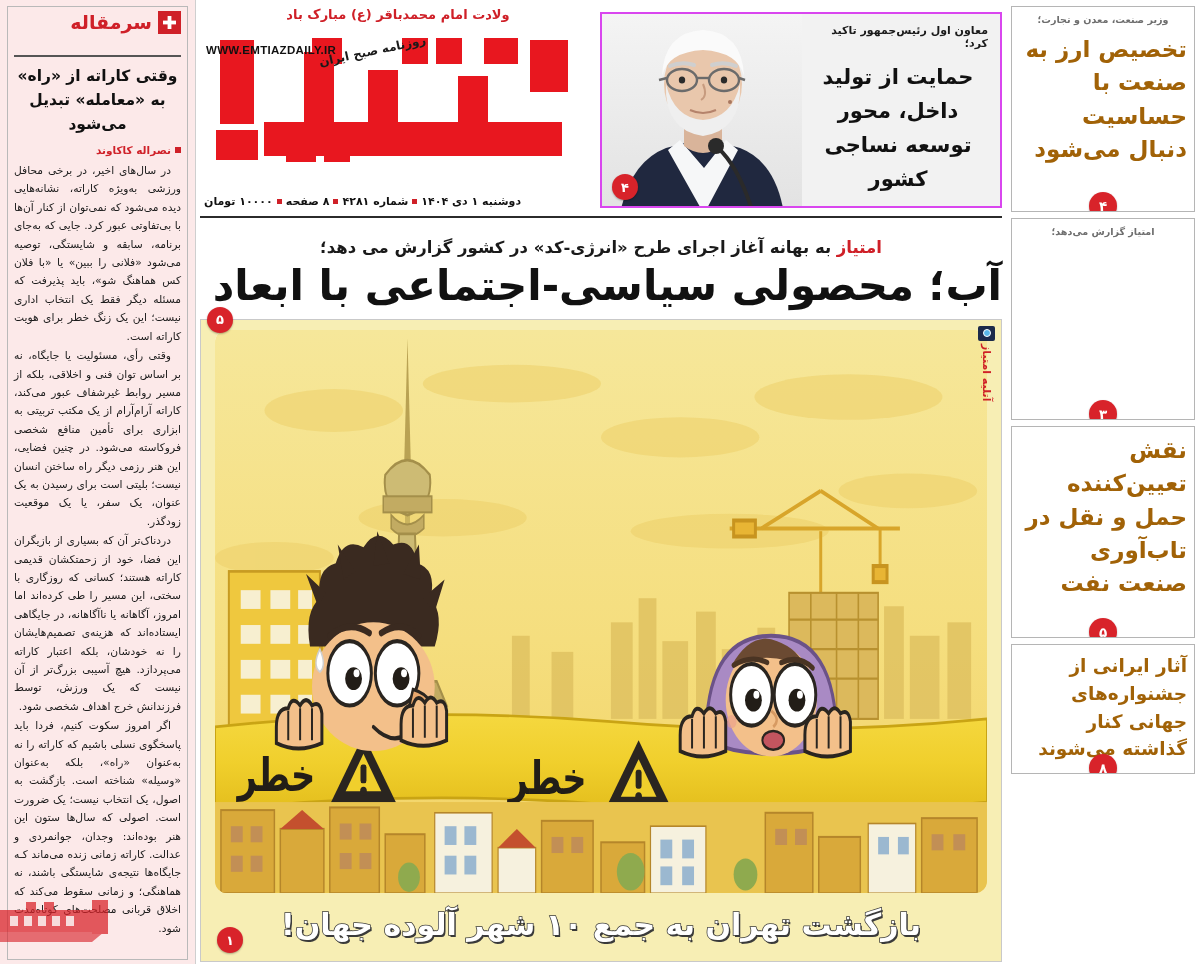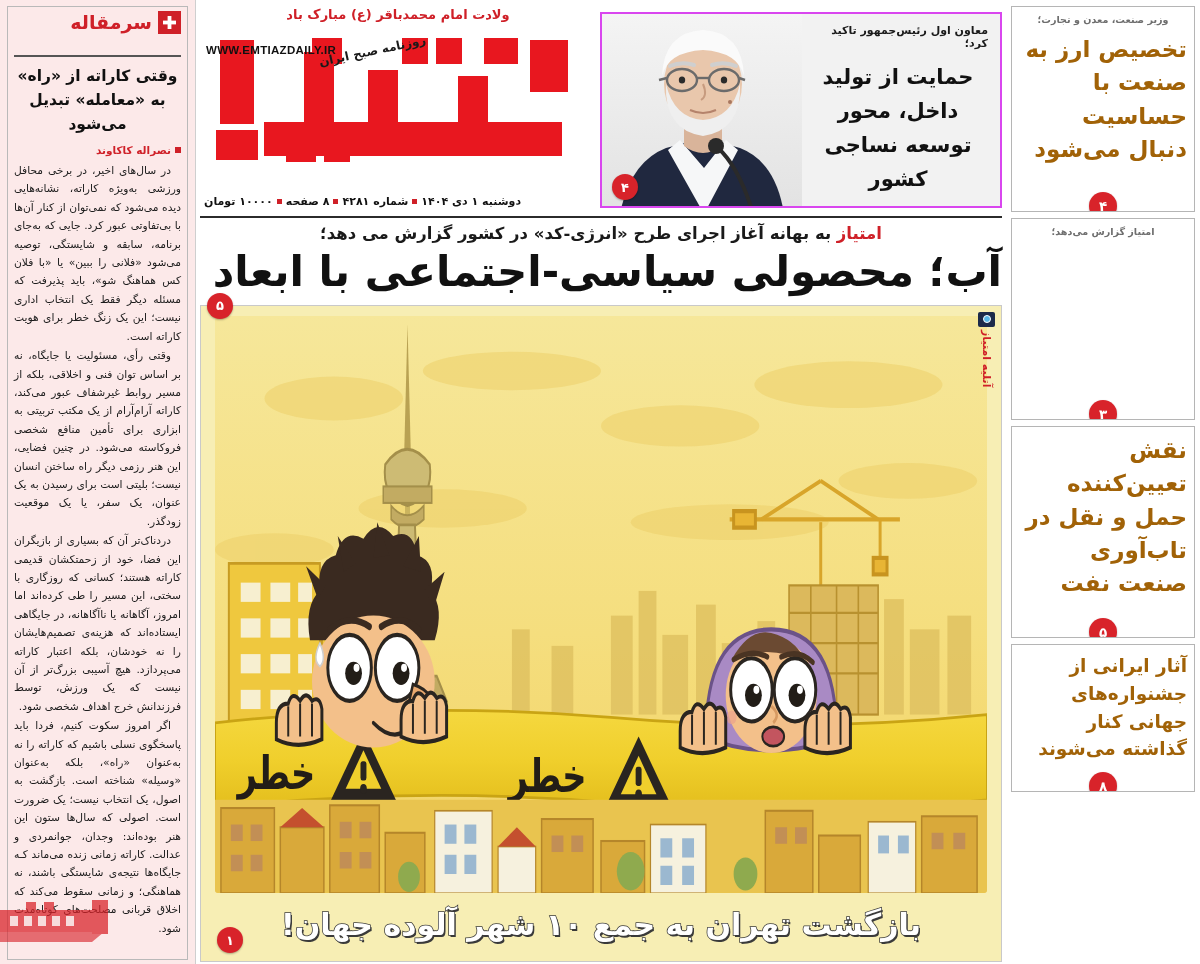--- a/index.html
+++ b/index.html
@@ -168,20 +168,21 @@
   }
   .photo-badge { position: absolute; left: 10px; bottom: 6px; }
 
   .sep-rule { height: 2px; background: #2b2b2b; margin: 2px 0 6px 0; }
 
   .lead-kicker {
     text-align: center;
     font-size: 16.5px; font-weight: bold; color: #1a1a1a;
     margin-bottom: 2px;
     white-space: nowrap;
+    margin-top: 14px;
   }
   .lead-kicker .brandmark { color: #cf2028; font-weight: bold; }
   .lead-headline {
     text-align: center;
     font-size: 42px; font-weight: bold; color: #111;
     line-height: 1.28;
     letter-spacing: -0.5px;
     margin-bottom: 6px;
     white-space: nowrap;
   }
@@ -191,21 +192,21 @@
     flex: 1;
     position: relative;
     border: 1px solid #c9c9c9;
     background: #f7eeb4;
     padding: 10px 14px 6px 14px;
     display: flex; flex-direction: column;
   }
   .cartoon-badge { position: absolute; left: 6px; top: -13px; z-index: 6; }
   .cartoon-inner {
     flex: 1;
-    border-radius: 3px;
+    border-radius: 12px;
     overflow: hidden;
     position: relative;
     background: #ffffff;
     text-align: right;
   }
   .cartoon-caption {
     height: 62px;
     display: flex; align-items: center; justify-content: center;
     position: relative;
   }
@@ -258,21 +259,21 @@
     font-size: 23px; font-weight: bold; color: #a16207;
     text-align: right; line-height: 1.45;
   }
   .rbox-title.small { font-size: 18.5px; line-height: 1.5; font-weight: bold; }
   .rbox-badge { position: absolute; left: 50%; transform: translateX(-50%); bottom: -9px; }
   .rbox-badge .pagebadge { width: 28px; height: 28px; font-size: 13.5px; }
 
   #b1 { height: 206px; }
   #b2 { height: 202px; }
   #b3 { height: 212px; }
-  #b4 { height: 148px; }
+  #b4 { height: 130px; }
 </style>
 </head>
 <body>
 
 <div class="page">
 
   <div class="right-col">
 
     <div class="rbox" id="b1">
       <div class="rbox-kicker">وزیر صنعت، معدن و تجارت؛</div>

